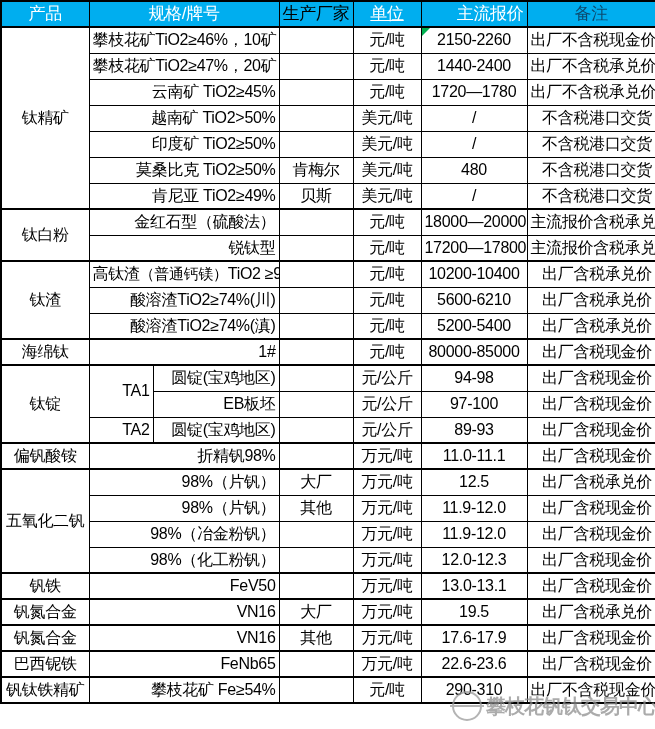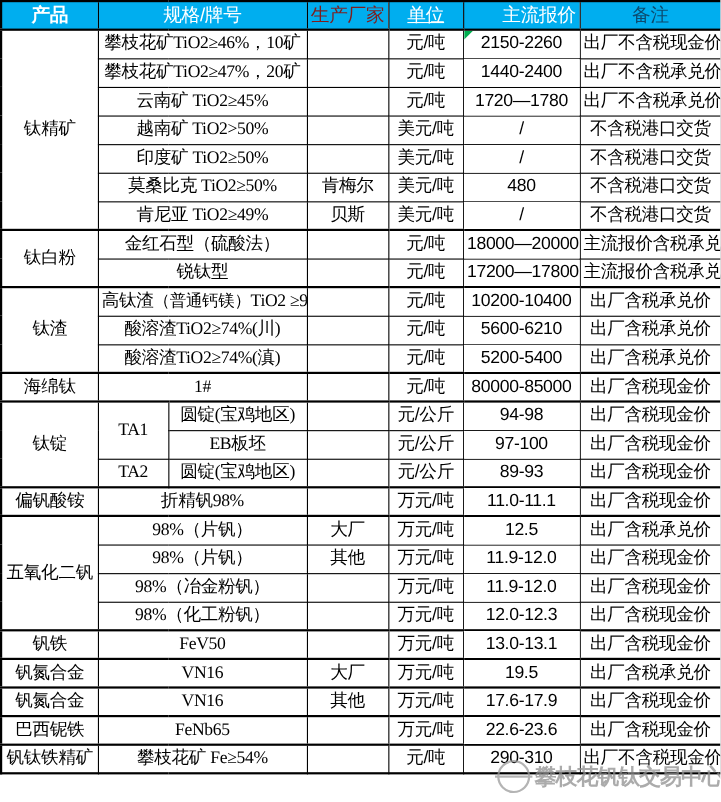--- a/index.html
+++ b/index.html
@@ -23,21 +23,21 @@
   table.price th{
     color:#fff;
     text-align:center;
     font-weight:normal;
     font-size:17px;
     border-color:#000;
   }
   table.price{border:2px solid #000;}
   tr.grp td{border-top-width:2px;}
   td.prod, td.mfr, td.unit, td.price, th{text-align:center;}
-  td.spec, td.note{text-align:center;font-family:Liberation Serif, serif;}
+  td.spec, td.note{text-align:right;}
   td.price{position:relative;}
   .corner-flag{
     position:absolute;top:0;left:0;width:0;height:0;
     border-left:8px solid #00B050;border-bottom:8px solid transparent;
   }
   .sm{font-size:15px;}
   .watermark{
     position:absolute;left:452px;top:684px;width:202px;height:44px;
     display:flex;align-items:center;opacity:0.75;pointer-events:none;font-family:Liberation Mono, monospace;
   }
@@ -64,23 +64,23 @@
         <col style="width: 88px;">
         <col style="width: 64px;">
         <col style="width: 126px;">
         <col style="width: 74px;">
         <col style="width: 68px;">
         <col style="width: 106px;">
         <col style="width: 129px;">
       </colgroup>
     <thead>
       <tr>
-        <th style="background: rgb(0, 174, 239); color: rgb(255, 255, 255); font-weight: bold;">产品</th>
+        <th style="background: rgb(0, 174, 239); color: rgb(255, 255, 255);">产品</th>
         <th colspan="2" style="background: rgb(0, 174, 239); color: rgb(255, 255, 255);">规格/牌号</th>
-        <th style="background: rgb(0, 174, 239); color: #7f1d1d;">生产厂家</th>
+        <th style="background: rgb(0, 174, 239); color: #000000;">生产厂家</th>
         <th style="background: rgb(0, 174, 239); color: rgb(255, 255, 255); text-decoration: underline;">单位</th>
         <th style="background: rgb(0, 174, 239); color: rgb(255, 255, 255); text-align: right;">主流报价</th>
         <th style="background: rgb(0, 174, 239); color: #0c4a6e;">备注</th>
       </tr>
     </thead>
     <tbody id="tbody">
         <tr class="grp">
           <td class="prod" rowspan="7">钛精矿</td>
           <td class="spec" colspan="2">攀枝花矿TiO2≥46%，10矿</td>
           <td class="mfr"></td>

